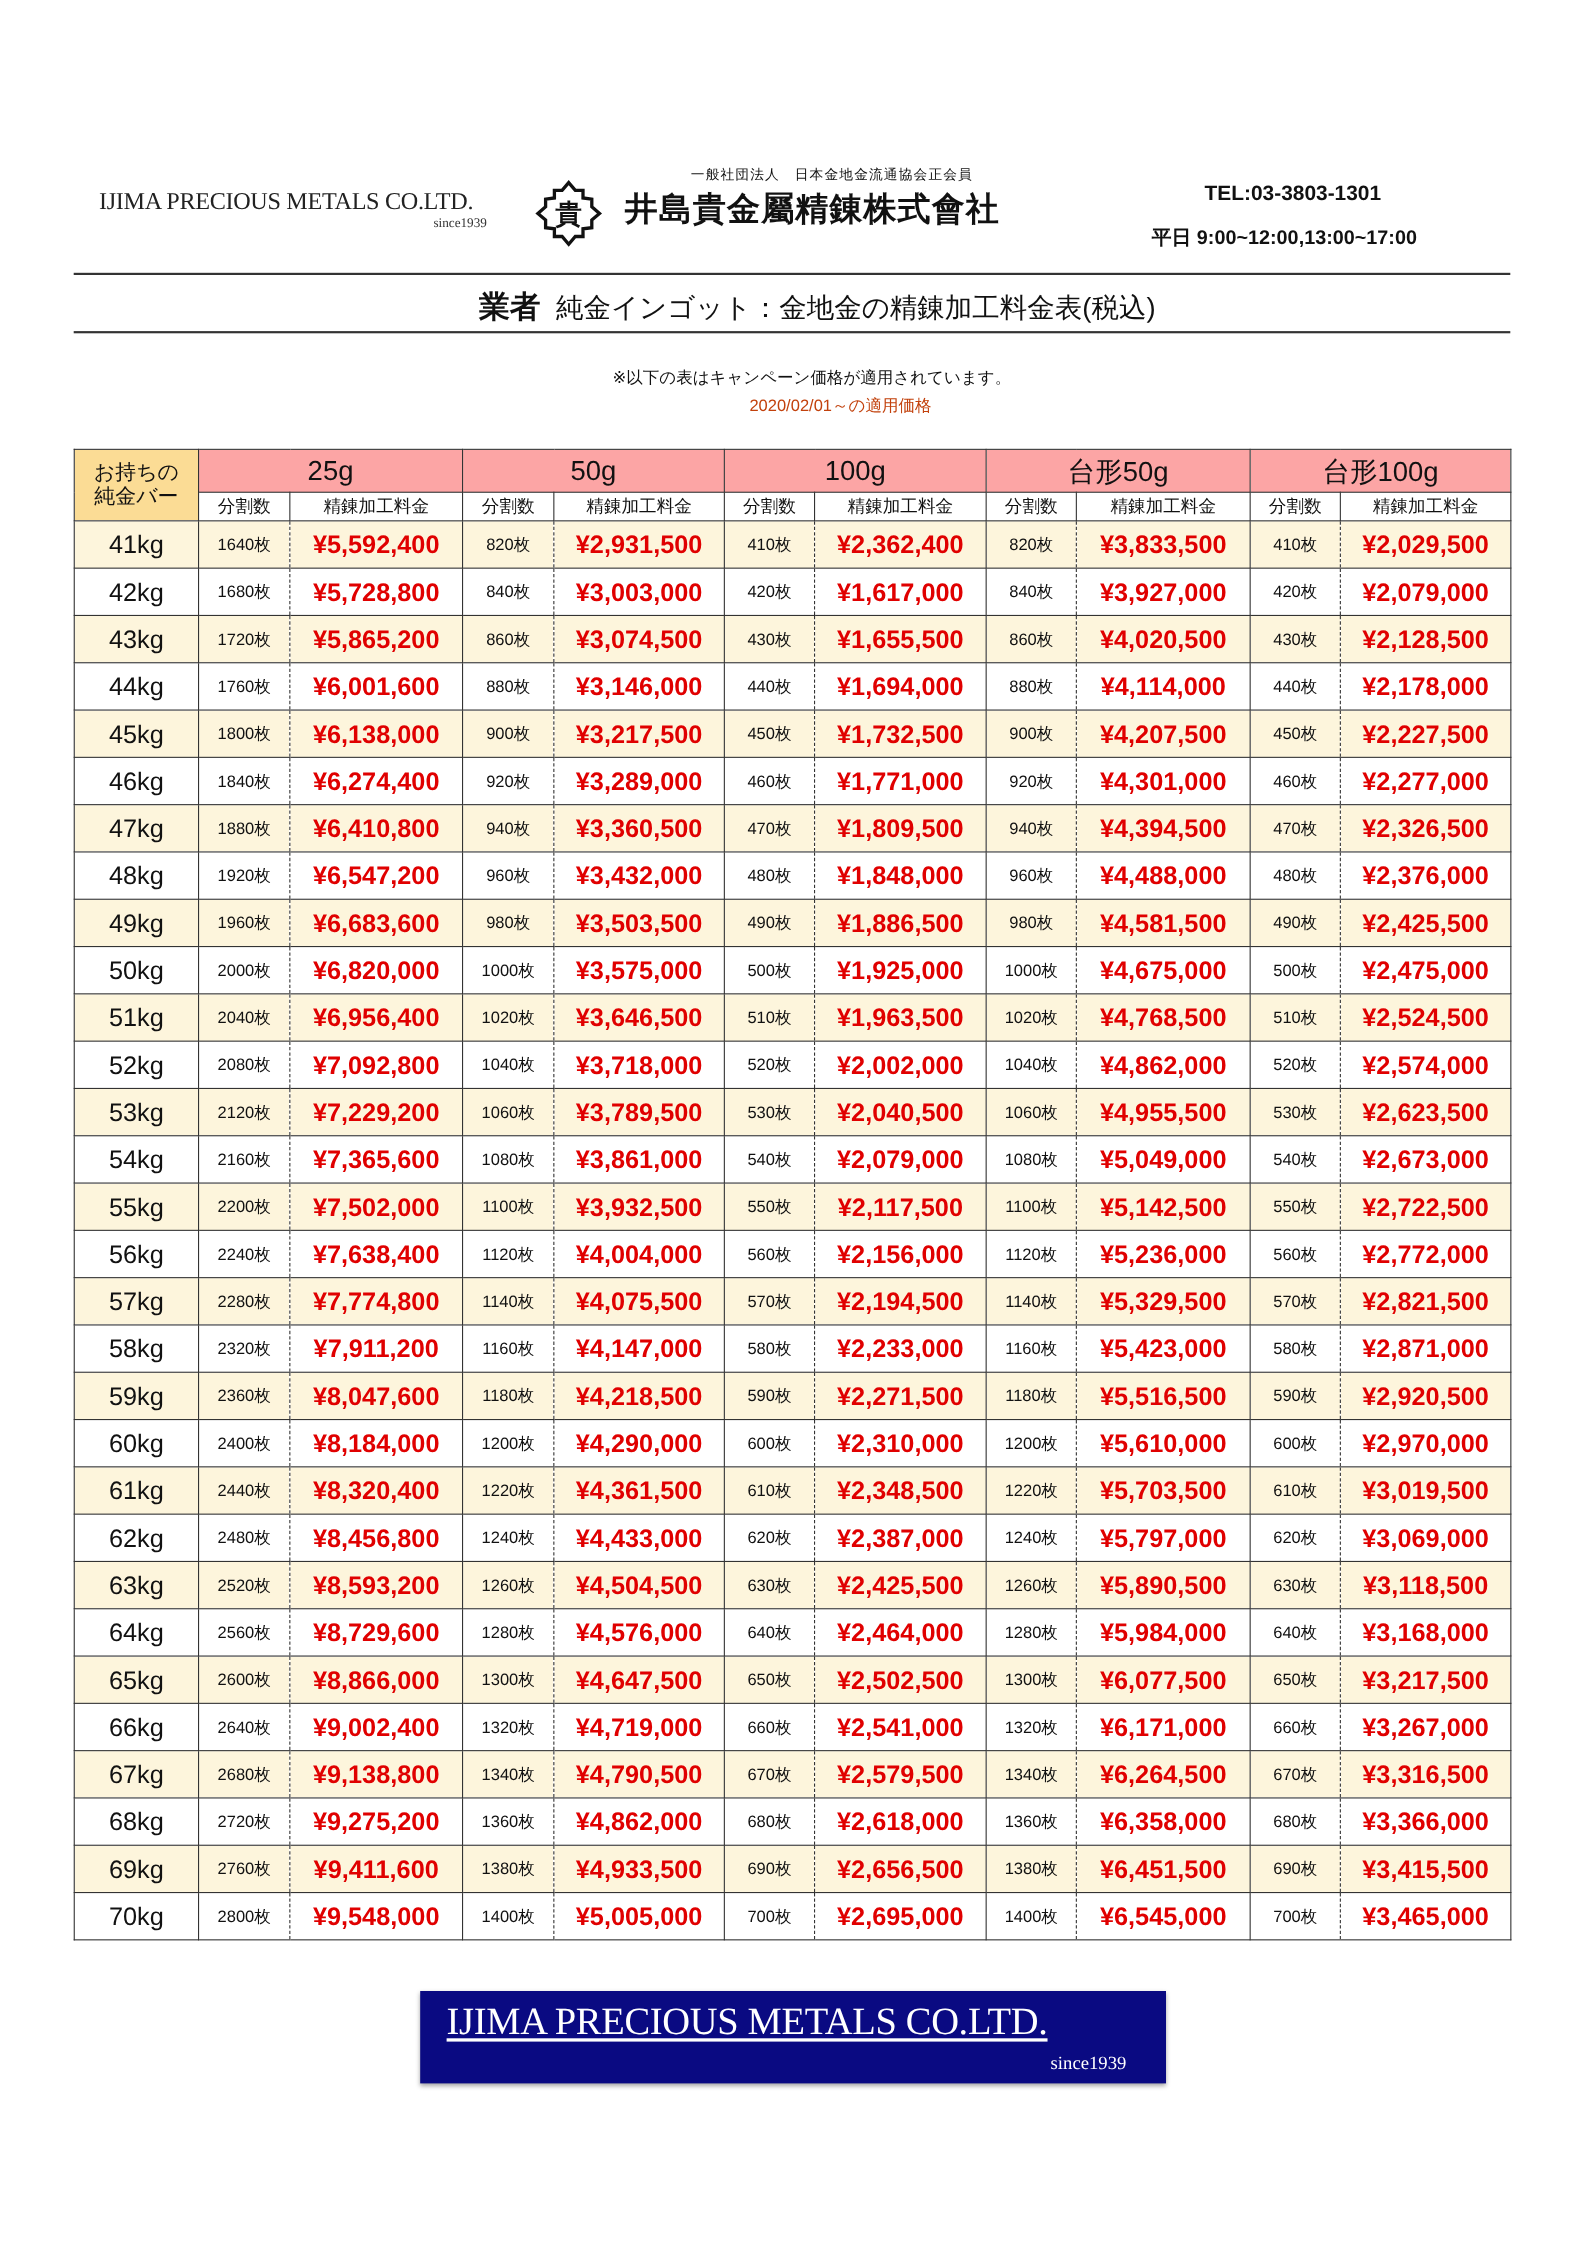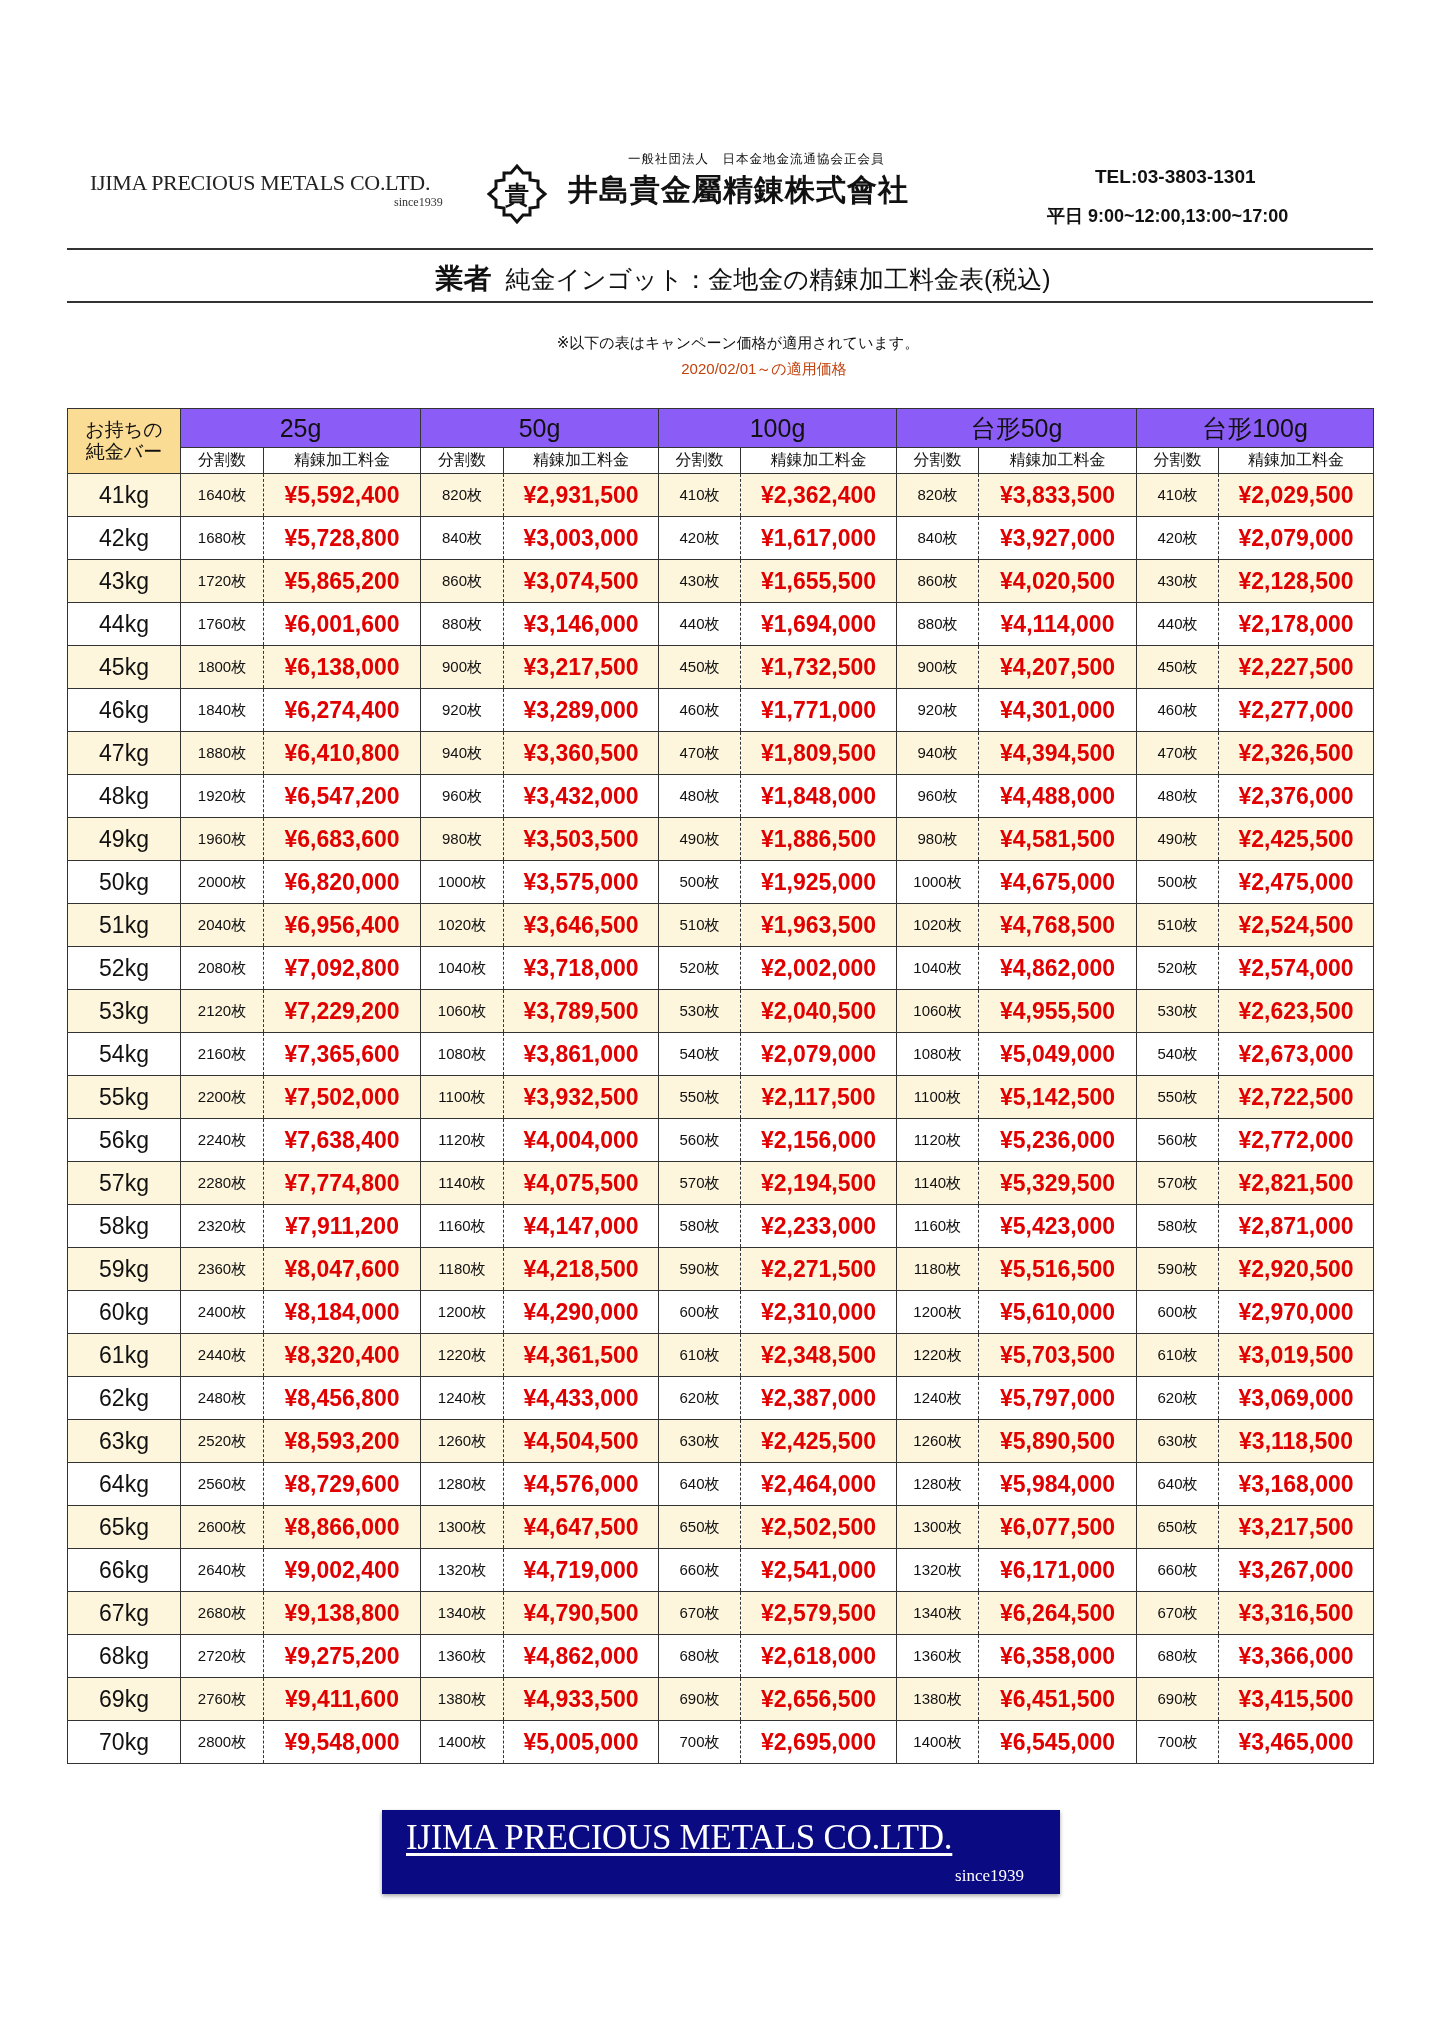--- a/index.html
+++ b/index.html
@@ -18,21 +18,21 @@
   .rule { left:67px; width:1306px; height:2px; background:#333; }
   .title { left:0; width:1440px; top:260px; text-align:center; font-size:25px; color:#111;margin-left:23px; }
   .title .tag { font-weight:bold; font-size:28px; margin-right:14px; }
   .note { left:0; width:1440px; top:334px; text-align:center; font-size:15px; color:#111;margin-left:18px; }
   .date { left:0; width:1440px; top:360px; text-align:center; font-size:15px; color:#c2410c;padding-left:44px; }
 
   
   table.price { position:absolute; left:67px; top:408px; border-collapse:collapse; table-layout:fixed; width:1306px; }
   table.price td, table.price th { border:1.5px solid #333; padding:0; text-align:center; overflow:hidden; white-space:nowrap; }
   th.corner { background:#fbdc95; font-weight:normal; font-size:19px; line-height:22px; }
-  th.group { background:#8b5cf6; font-weight:normal; font-size:25px; height:38px; }
+  th.group { background:#fca5a5; font-weight:normal; font-size:25px; height:38px; }
   th.sub { background:#ffffff; font-weight:normal; font-size:16px; height:25px; }
   td.kg { font-size:23px; height:42px; }
   td.count { font-size:15px; border-right:1.5px dashed #333 !important; }
   td.fee { font-size:23px; font-weight:bold; color:#e00000; border-left:1.5px dashed #333 !important; }
   tr.odd td { background:#fdf5dc; }
   tr.even td { background:#ffffff; }
 
   
   .banner { left:382px; top:1810px; width:678px; height:84px; background:#0a0a82; box-shadow:0 2px 4px rgba(0,0,0,0.35); }
   .banner-name { left:24px; top:8px; font-family:"Liberation Serif", "DejaVu Serif", serif; font-size:35px; color:#ffffff; text-decoration:underline; text-underline-offset:4px; letter-spacing:-0.3px; }

